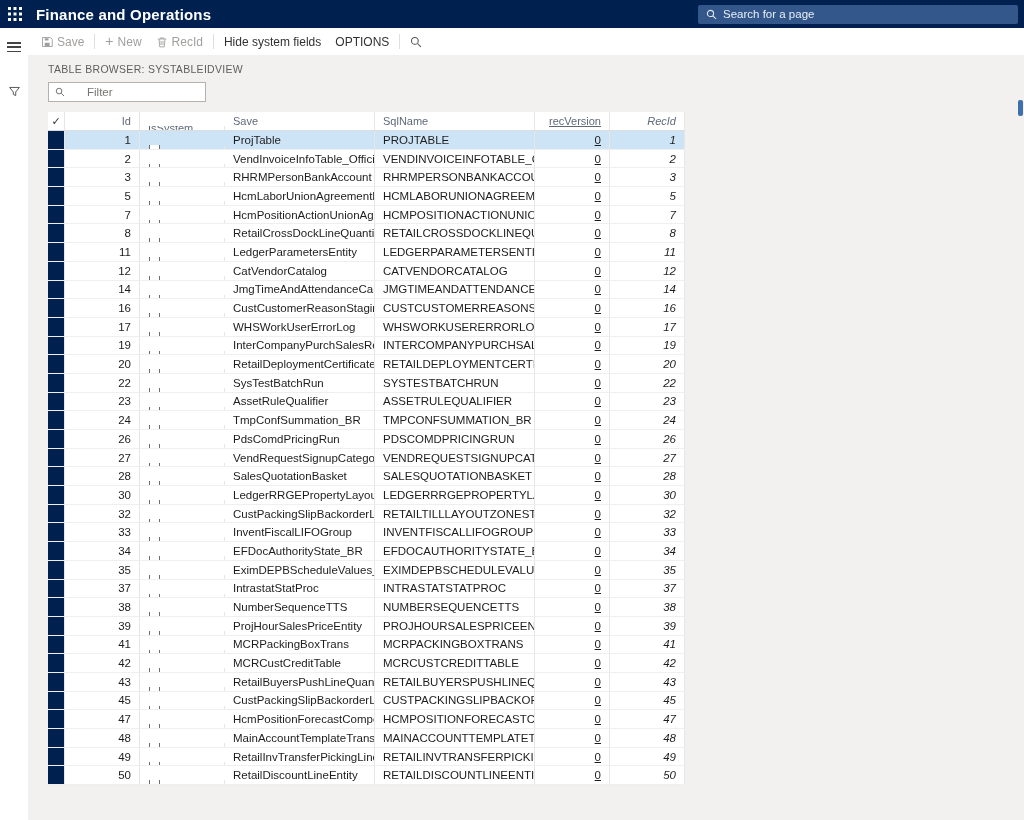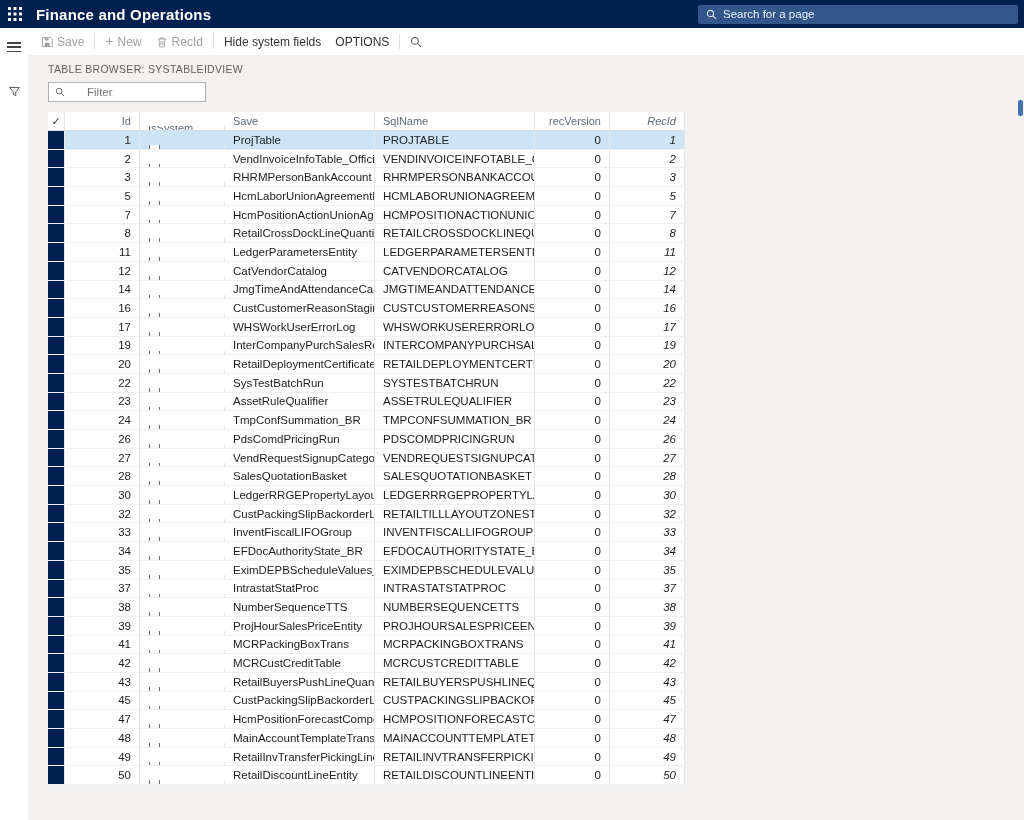--- a/index.html
+++ b/index.html
@@ -62,21 +62,21 @@
   .c {
     padding:0 8px; border-right:1px solid #e6e6e6; display:flex;
     align-items:center; overflow:hidden; white-space:nowrap; flex-shrink:0;
   }
   .num { justify-content:flex-end; }
   .w-sel  { width:17px; padding:0; justify-content:center; }
   .w-id   { width:75px; }
   .w-issys{ width:85px;margin-top:14px; }
   .w-name { width:150px; }
   .w-sql  { width:160px; }
-  .w-rv   { width:75px; }
+  .w-rv   { width:75px;text-decoration:underline; }
   .w-rid  { width:75px;font-style:italic; }
 
   .grow {
     display:flex; height:18.7px; border-bottom:1px solid #efefef;
     background:#fff; font-size:11.5px; color:#1d1d1d; align-items:stretch;
     cursor:default;
   }
   .grow.sel { background:#cde4f7; }
   .selcell { background:#002050; }
   .cb {

